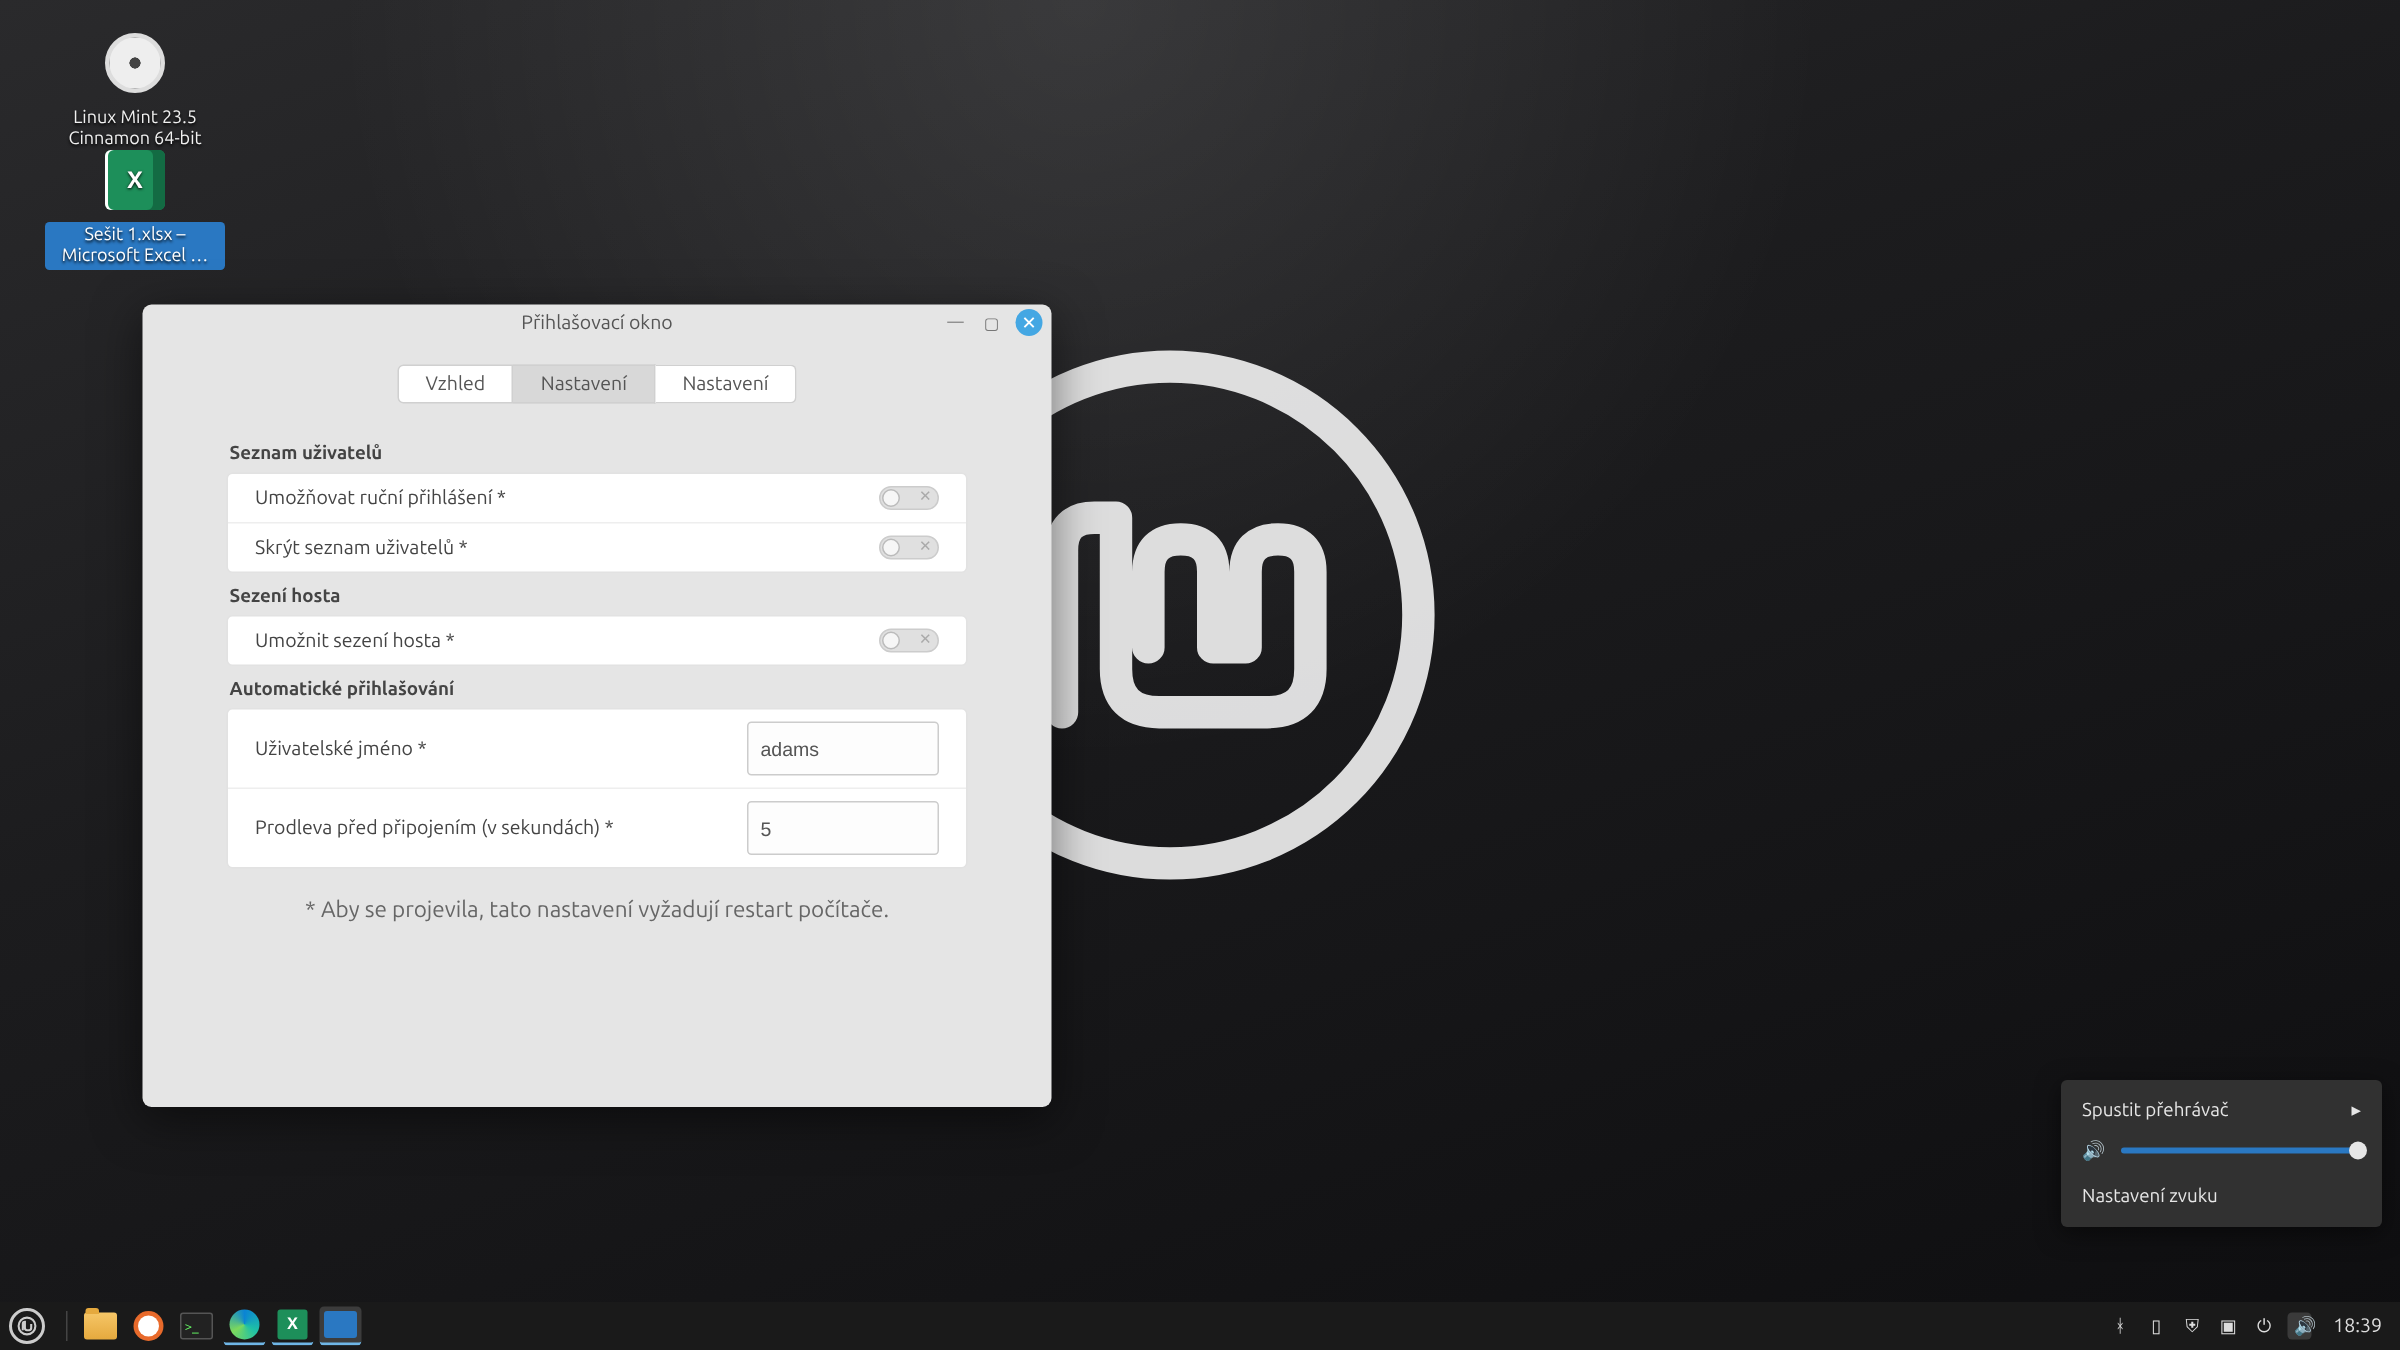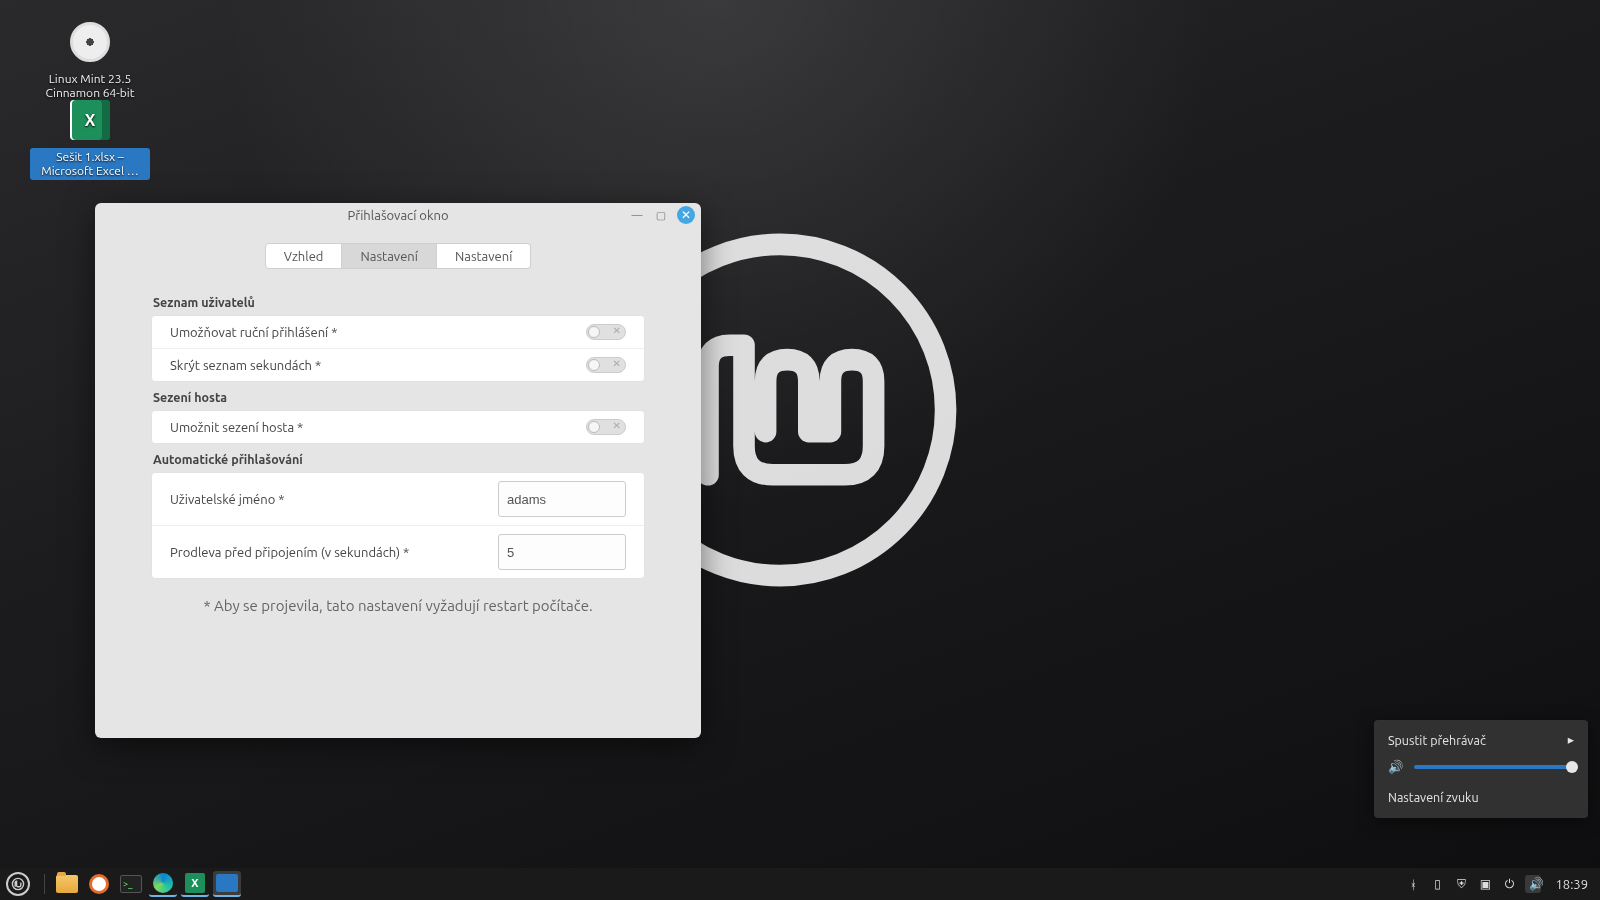--- a/index.html
+++ b/index.html
@@ -149,21 +149,21 @@
   <div class="body">
     <div class="section-title">Seznam uživatelů</div>
     <div class="group">
       <div class="row">
         <span class="lbl">Umožňovat ruční přihlášení *</span>
         <div class="toggle">
             <span class="x">✕</span>
           </div>
       </div>
       <div class="row">
-        <span class="lbl">Skrýt seznam sekundách *</span>
+        <span class="lbl">Skrýt seznam uživatelů *</span>
         <div class="toggle">
             <span class="x">✕</span>
           </div>
       </div>
     </div>
 
     <div class="section-title">Sezení hosta</div>
     <div class="group">
       <div class="row">
         <span class="lbl">Umožnit sezení hosta *</span>

